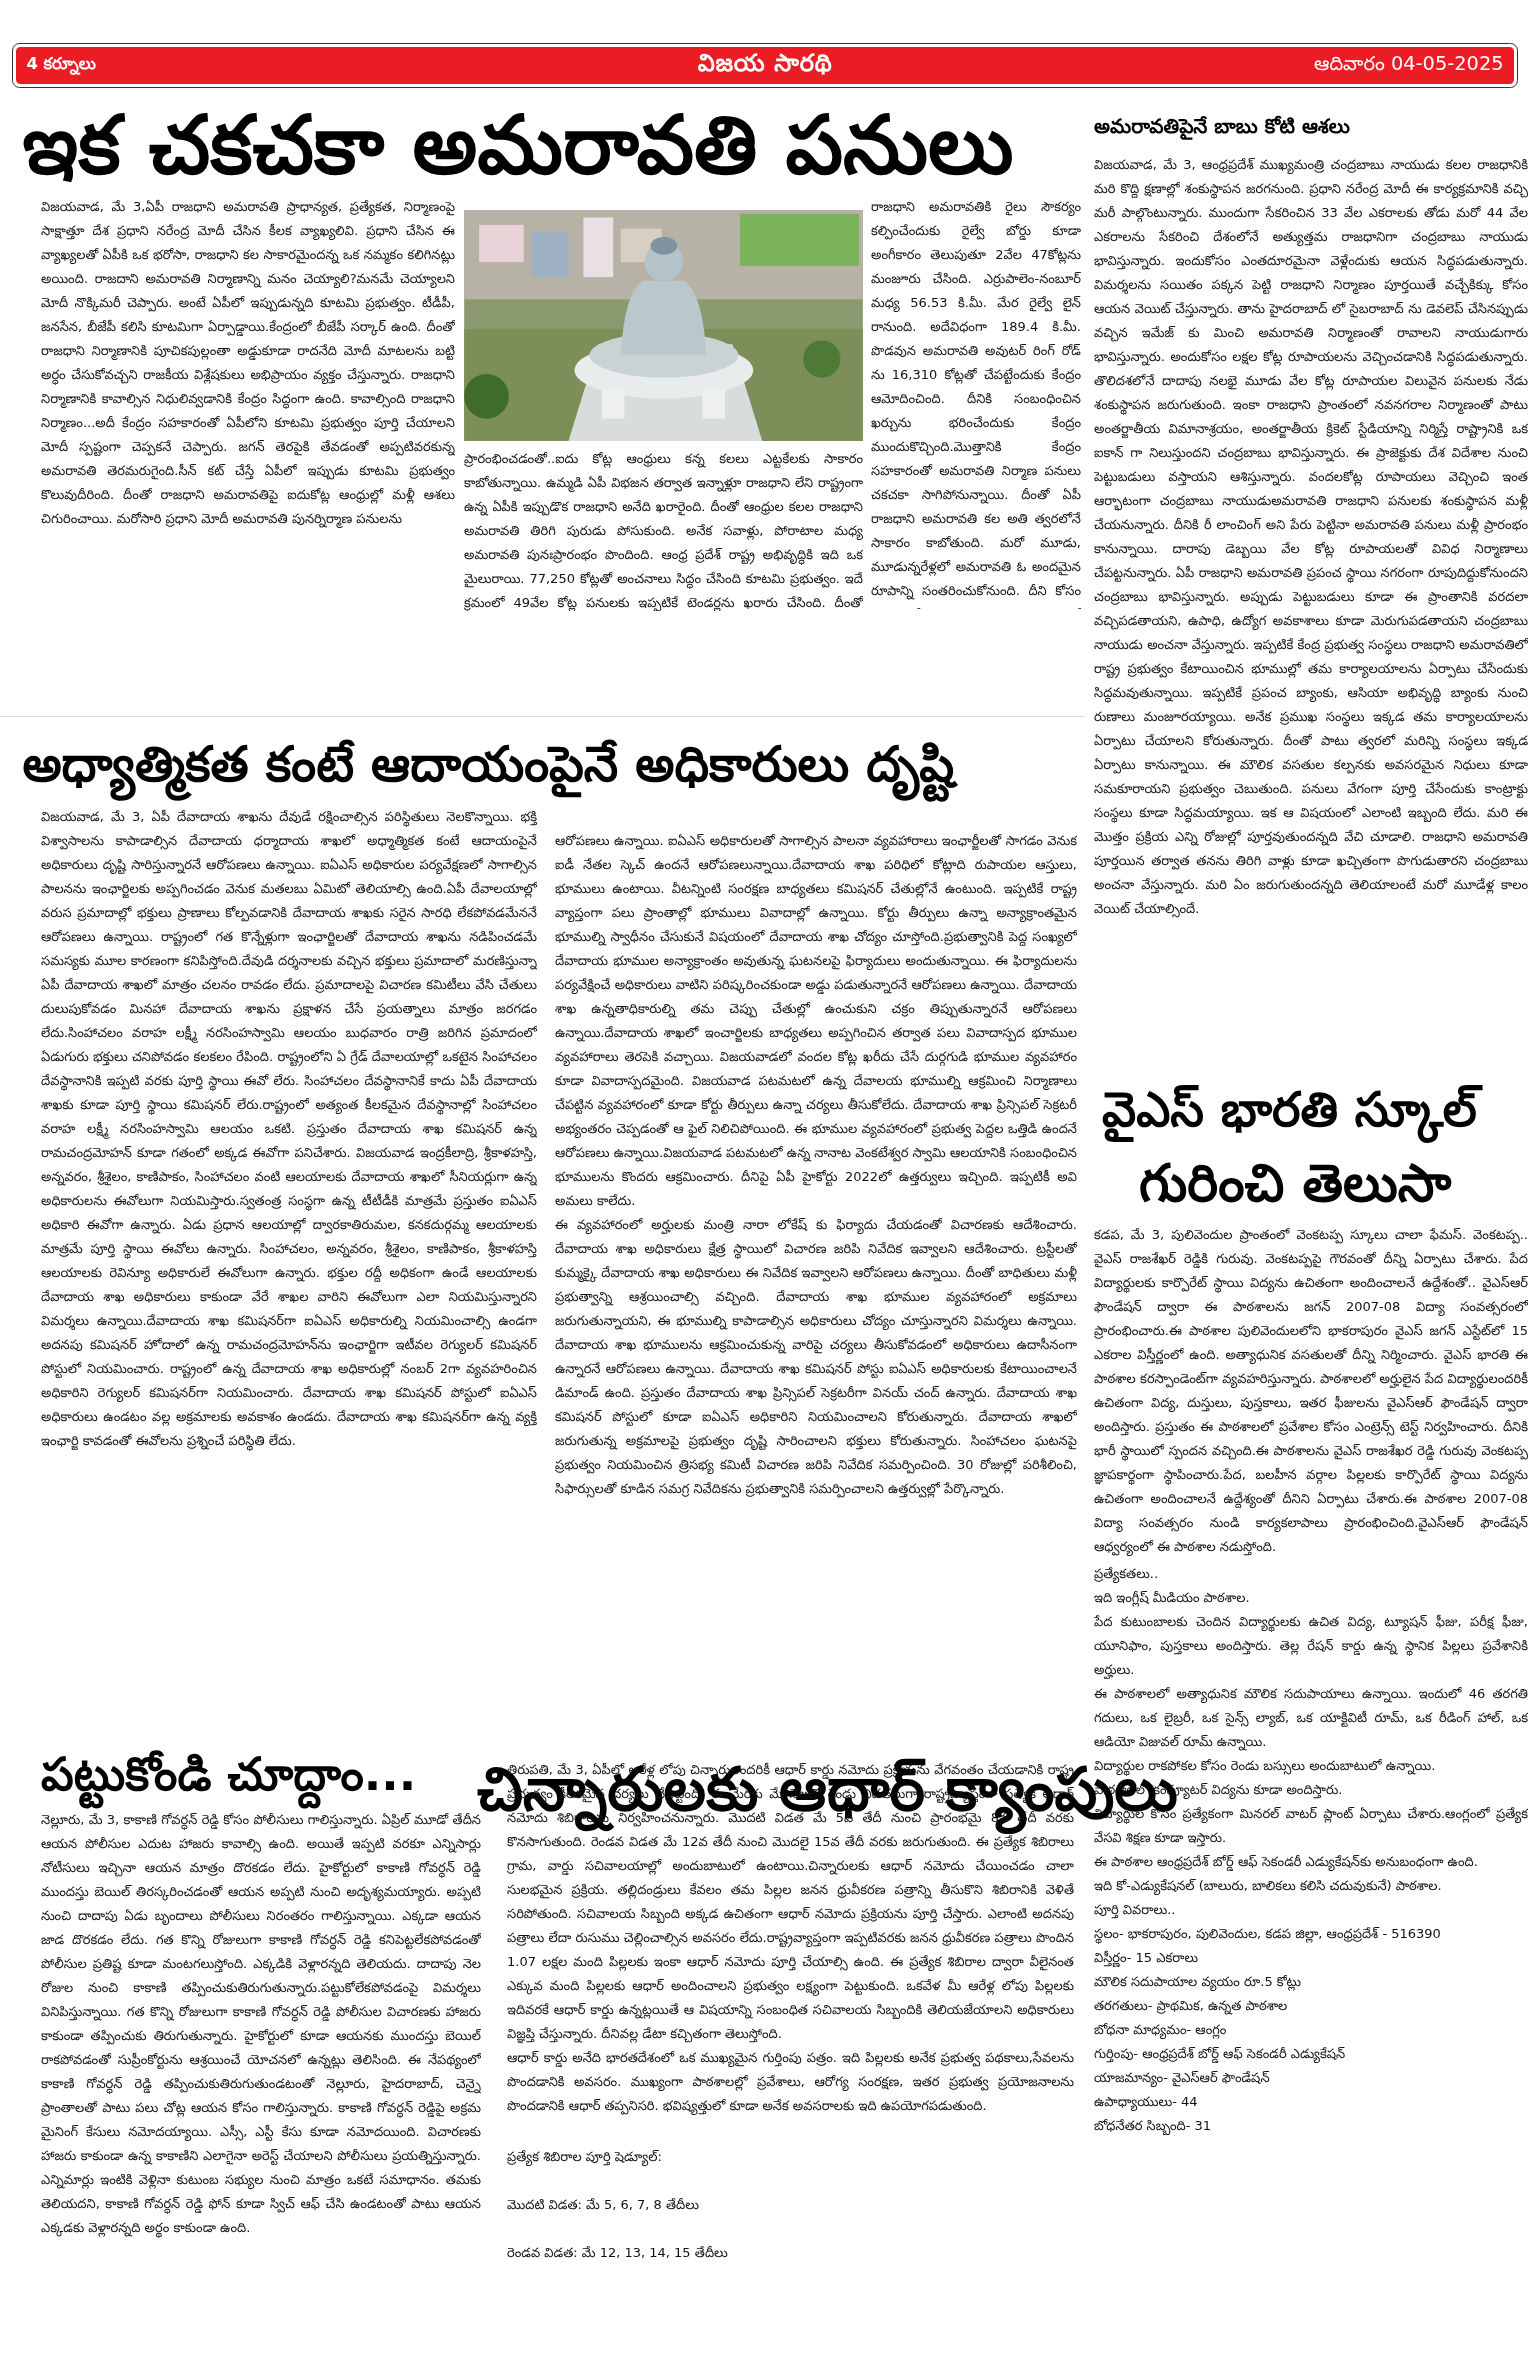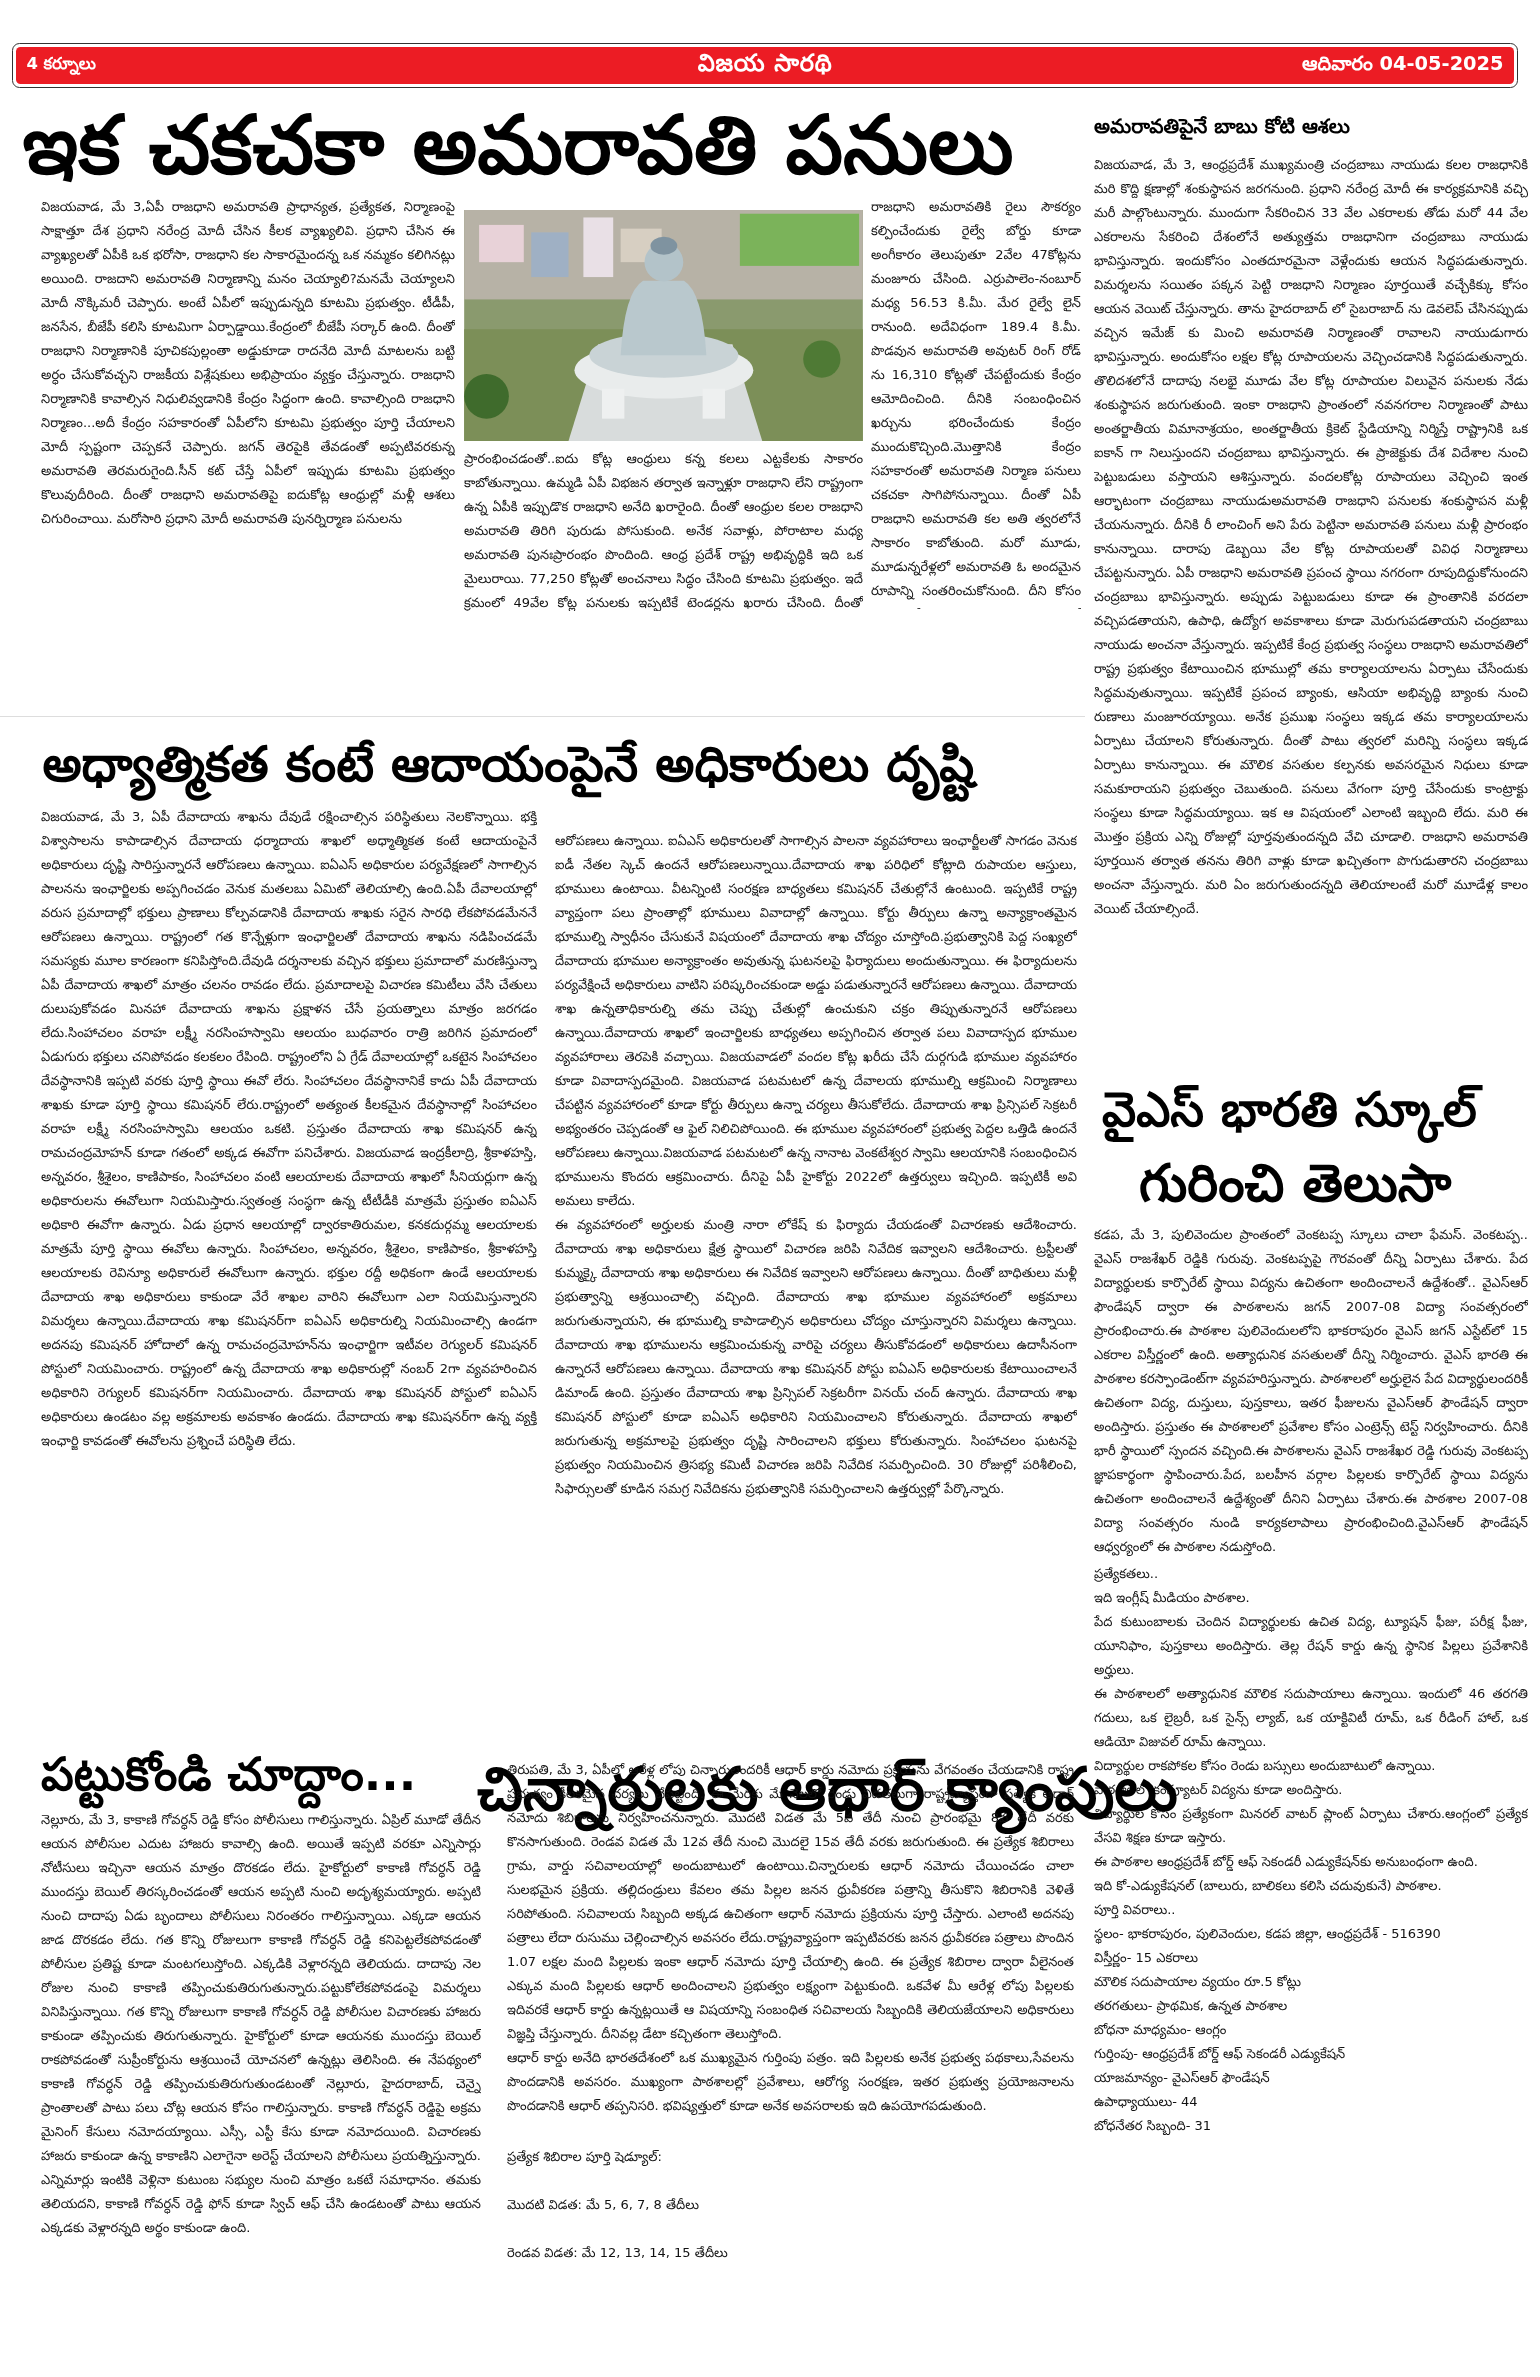--- a/index.html
+++ b/index.html
@@ -1,21 +1,21 @@
 <!DOCTYPE html>
 <html style="font-size:12px"><head>
 <meta charset="utf-8">
 <style>
   html,body{margin:0;padding:0;background:#fff;}
   body{width:1541px;height:2377px;position:relative;overflow:hidden;font-family:"DejaVu Sans",sans-serif;color:#111;}
   .masthead{position:absolute;left:12px;top:43px;width:1506px;height:45px;border:1.5px solid #333;border-radius:7.5px;box-sizing:border-box;padding:3px;}
   .masthead-bar{height:100%;background:#ec1c24;border-radius:4.5px;display:flex;align-items:center;justify-content:space-between;padding:0 10.4px;color:#fff;position:relative;gap:45px;}
   .mh-left{font-size:16.4px;font-weight:bold;}
   .mh-center{position:absolute;left:50%;transform:translateX(-50%);font-size:24px;font-weight:bold;letter-spacing:0.7px;}
-  .mh-right{font-size:19.4px;font-weight:bold;margin-left:8px;}
+  .mh-right{font-size:19.4px;font-weight:normal;margin-left:8px;}
   .headline{position:absolute;font-weight:bold;color:#000;white-space:nowrap;font-family:"DejaVu Sans",sans-serif;}
   .col{position:absolute;font-size:13px;line-height:24px;text-align:justify;overflow:hidden;}
   .col p{margin:0 0 3px 0;}
   .photo{position:absolute;left:464px;top:210px;width:399px;height:231px;overflow:hidden;}
   .rule{position:absolute;background:#222;}
   .list-line{display:block;}
 </style>
 </head>
 <body>
 
@@ -64,21 +64,21 @@
   <p>రాజధాని అమరావతికి రైలు సౌకర్యం కల్పించేందుకు రైల్వే బోర్డు కూడా అంగీకారం తెలుపుతూ 2వేల 47కోట్లను మంజూరు చేసింది. ఎర్రుపాలెం-నంబూర్ మధ్య 56.53 కి.మీ. మేర రైల్వే లైన్ రానుంది. అదేవిధంగా 189.4 కి.మీ. పొడవున అమరావతి అవుటర్ రింగ్ రోడ్ ను 16,310 కోట్లతో చేపట్టేందుకు కేంద్రం ఆమోదించింది. దీనికి సంబంధించిన ఖర్చును భరించేందుకు కేంద్రం ముందుకొచ్చింది.మొత్తానికి కేంద్రం సహకారంతో అమరావతి నిర్మాణ పనులు చకచకా సాగిపోనున్నాయి. దీంతో ఏపీ రాజధాని అమరావతి కల అతి త్వరలోనే సాకారం కాబోతుంది. మరో మూడు, మూడున్నరేళ్లలో అమరావతి ఓ అందమైన రూపాన్ని సంతరించుకోనుంది. దీని కోసం ఐదు కోట్ల ఆంధ్రులు వెయ్యి కళ్లతో ఎదురుచూస్తున్నారు.</p>
 </div>
 
 <div class="headline" style="left:1094px;top:104px;font-size:20px;line-height:45px;">అమరావతిపైనే బాబు కోటి ఆశలు</div>
 <div class="col" style="left:1094px;top:153px;width:434px;height:891px;">
   <p>విజయవాడ, మే 3, ఆంధ్రప్రదేశ్ ముఖ్యమంత్రి చంద్రబాబు నాయుడు కలల రాజధానికి మరి కొద్ది క్షణాల్లో శంకుస్థాపన జరగనుంది. ప్రధాని నరేంద్ర మోదీ ఈ కార్యక్రమానికి వచ్చి మరీ పాల్గొంటున్నారు. ముందుగా సేకరించిన 33 వేల ఎకరాలకు తోడు మరో 44 వేల ఎకరాలను సేకరించి దేశంలోనే అత్యుత్తమ రాజధానిగా చంద్రబాబు నాయుడు భావిస్తున్నారు. ఇందుకోసం ఎంతదూరమైనా వెళ్లేందుకు ఆయన సిద్ధపడుతున్నారు. విమర్శలను సయితం పక్కన పెట్టి రాజధాని నిర్మాణం పూర్తయితే వచ్చేకిక్కు కోసం ఆయన వెయిట్ చేస్తున్నారు. తాను హైదరాబాద్ లో సైబరాబాద్ ను డెవలెప్ చేసినప్పుడు వచ్చిన ఇమేజ్ కు మించి అమరావతి నిర్మాణంతో రావాలని నాయుడుగారు భావిస్తున్నారు. అందుకోసం లక్షల కోట్ల రూపాయలను వెచ్చించడానికి సిద్ధపడుతున్నారు. తొలిదశలోనే దాదాపు నలభై మూడు వేల కోట్ల రూపాయల విలువైన పనులకు నేడు శంకుస్థాపన జరుగుతుంది. ఇంకా రాజధాని ప్రాంతంలో నవనగరాల నిర్మాణంతో పాటు అంతర్జాతీయ విమానాశ్రయం, అంతర్జాతీయ క్రికెట్ స్టేడియాన్ని నిర్మిస్తే రాష్ట్రానికి ఒక ఐకాన్ గా నిలుస్తుందని చంద్రబాబు భావిస్తున్నారు. ఈ ప్రాజెక్టుకు దేశ విదేశాల నుంచి పెట్టుబడులు వస్తాయని ఆశిస్తున్నారు. వందలకోట్ల రూపాయలు వెచ్చించి ఇంత ఆర్భాటంగా చంద్రబాబు నాయుడుఅమరావతి రాజధాని పనులకు శంకుస్థాపన మళ్లీ చేయనున్నారు. దీనికి రీ లాంచింగ్ అని పేరు పెట్టినా అమరావతి పనులు మళ్లీ ప్రారంభం కానున్నాయి. దారాపు డెబ్బయి వేల కోట్ల రూపాయలతో వివిధ నిర్మాణాలు చేపట్టనున్నారు. ఏపీ రాజధాని అమరావతి ప్రపంచ స్థాయి నగరంగా రూపుదిద్దుకోనుందని చంద్రబాబు భావిస్తున్నారు. అప్పుడు పెట్టుబడులు కూడా ఈ ప్రాంతానికి వరదలా వచ్చిపడతాయని, ఉపాధి, ఉద్యోగ అవకాశాలు కూడా మెరుగుపడతాయని చంద్రబాబు నాయుడు అంచనా వేస్తున్నారు. ఇప్పటికే కేంద్ర ప్రభుత్వ సంస్థలు రాజధాని అమరావతిలో రాష్ట్ర ప్రభుత్వం కేటాయించిన భూముల్లో తమ కార్యాలయాలను ఏర్పాటు చేసేందుకు సిద్ధమవుతున్నాయి. ఇప్పటికే ప్రపంచ బ్యాంకు, ఆసియా అభివృద్ధి బ్యాంకు నుంచి రుణాలు మంజూరయ్యాయి. అనేక ప్రముఖ సంస్థలు ఇక్కడ తమ కార్యాలయాలను ఏర్పాటు చేయాలని కోరుతున్నారు. దీంతో పాటు త్వరలో మరిన్ని సంస్థలు ఇక్కడ ఏర్పాటు కానున్నాయి. ఈ మౌలిక వసతుల కల్పనకు అవసరమైన నిధులు కూడా సమకూరాయని ప్రభుత్వం చెబుతుంది. పనులు వేగంగా పూర్తి చేసేందుకు కాంట్రాక్టు సంస్థలు కూడా సిద్ధమయ్యాయి. ఇక ఆ విషయంలో ఎలాంటి ఇబ్బంది లేదు. మరి ఈ మొత్తం ప్రక్రియ ఎన్ని రోజుల్లో పూర్తవుతుందన్నది వేచి చూడాలి. రాజధాని అమరావతి పూర్తయిన తర్వాత తనను తిరిగి వాళ్లు కూడా ఖచ్చితంగా పొగుడుతారని చంద్రబాబు అంచనా వేస్తున్నారు. మరి ఏం జరుగుతుందన్నది తెలియాలంటే మరో మూడేళ్ల కాలం వెయిట్ చేయాల్సిందే.</p>
 </div>
 
 <div class="rule" style="left:0;top:716px;width:1085px;height:0.7px;background:#ddd;"></div>
 
-<div class="headline" style="left:22.4px;top:731px;font-size:49px;line-height:67px;margin-left:20px;">అధ్యాత్మికత కంటే ఆదాయంపైనే అధికారులు దృష్టి</div>
+<div class="headline" style="left:22.4px;top:731px;font-size:49px;line-height:67px;">అధ్యాత్మికత కంటే ఆదాయంపైనే అధికారులు దృష్టి</div>
 <div class="col" style="left:41px;top:805px;width:496px;height:910px;">
   <p>విజయవాడ, మే 3, ఏపీ దేవాదాయ శాఖను దేవుడే రక్షించాల్సిన పరిస్థితులు నెలకొన్నాయి. భక్తి విశ్వాసాలను కాపాడాల్సిన దేవాదాయ ధర్మాదాయ శాఖలో అధ్మాత్మికత కంటే ఆదాయంపైనే అధికారులు దృష్టి సారిస్తున్నారనే ఆరోపణలు ఉన్నాయి. ఐఏఎస్ అధికారుల పర్యవేక్షణలో సాగాల్సిన పాలనను ఇంఛార్జిలకు అప్పగించడం వెనుక మతలబు ఏమిటో తెలియాల్సి ఉంది.ఏపీ దేవాలయాల్లో వరుస ప్రమాదాల్లో భక్తులు ప్రాణాలు కోల్పవడానికి దేవాదాయ శాఖకు సరైన సారధి లేకపోవడమేననే ఆరోపణలు ఉన్నాయి. రాష్ట్రంలో గత కొన్నేళ్లుగా ఇంఛార్జిలతో దేవాదాయ శాఖను నడిపించడమే సమస్యకు మూల కారణంగా కనిపిస్తోంది.దేవుడి దర్శనాలకు వచ్చిన భక్తులు ప్రమాదాలో మరణిస్తున్నా ఏపీ దేవాదాయ శాఖలో మాత్రం చలనం రావడం లేదు. ప్రమాదాలపై విచారణ కమిటీలు వేసి చేతులు దులుపుకోవడం మినహా దేవాదాయ శాఖను ప్రక్షాళన చేసే ప్రయత్నాలు మాత్రం జరగడం లేదు.సింహాచలం వరాహ లక్ష్మీ నరసింహస్వామి ఆలయం బుధవారం రాత్రి జరిగిన ప్రమాదంలో ఏడుగురు భక్తులు చనిపోవడం కలకలం రేపింది. రాష్ట్రంలోని ఏ గ్రేడ్ దేవాలయాల్లో ఒకటైన సింహాచలం దేవస్థానానికి ఇప్పటి వరకు పూర్తి స్థాయి ఈవో లేరు. సింహాచలం దేవస్థానానికే కాదు ఏపీ దేవాదాయ శాఖకు కూడా పూర్తి స్థాయి కమిషనర్ లేరు.రాష్ట్రంలో అత్యంత కీలకమైన దేవస్థానాల్లో సింహాచలం వరాహ లక్ష్మీ నరసింహస్వామి ఆలయం ఒకటి. ప్రస్తుతం దేవాదాయ శాఖ కమిషనర్ ఉన్న రామచంద్రమోహన్ కూడా గతంలో అక్కడ ఈవోగా పనిచేశారు. విజయవాడ ఇంద్రకీలాద్రి, శ్రీకాళహస్తి, అన్నవరం, శ్రీశైలం, కాణిపాకం, సింహాచలం వంటి ఆలయాలకు దేవాదాయ శాఖలో సీనియర్లుగా ఉన్న అధికారులను ఈవోలుగా నియమిస్తారు.స్వతంత్ర సంస్థగా ఉన్న టీటీడీకి మాత్రమే ప్రస్తుతం ఐఏఎస్ అధికారి ఈవోగా ఉన్నారు. ఏడు ప్రధాన ఆలయాల్లో ద్వారకాతిరుమల, కనకదుర్గమ్మ ఆలయాలకు మాత్రమే పూర్తి స్థాయి ఈవోలు ఉన్నారు. సింహాచలం, అన్నవరం, శ్రీశైలం, కాణిపాకం, శ్రీకాళహస్తి ఆలయాలకు రెవిన్యూ అధికారులే ఈవోలుగా ఉన్నారు. భక్తుల రద్దీ అధికంగా ఉండే ఆలయాలకు దేవాదాయ శాఖ అధికారులు కాకుండా వేరే శాఖల వారిని ఈవోలుగా ఎలా నియమిస్తున్నారని విమర్శలు ఉన్నాయి.దేవాదాయ శాఖ కమిషనర్‌గా ఐఏఎస్ అధికారుల్ని నియమించాల్సి ఉండగా అదనపు కమిషనర్ హోదాలో ఉన్న రామచంద్రమోహన్‌ను ఇంఛార్జిగా ఇటీవల రెగ్యులర్ కమిషనర్ పోస్టులో నియమించారు. రాష్ట్రంలో ఉన్న దేవాదాయ శాఖ అధికారుల్లో నంబర్ 2గా వ్యవహరించిన అధికారిని రెగ్యులర్ కమిషనర్‌గా నియమించారు. దేవాదాయ శాఖ కమిషనర్ పోస్టులో ఐఏఎస్ అధికారులు ఉండటం వల్ల అక్రమాలకు అవకాశం ఉండదు. దేవాదాయ శాఖ కమిషనర్‌గా ఉన్న వ్యక్తి ఇంఛార్జి కావడంతో ఈవోలను ప్రశ్నించే పరిస్థితి లేదు.</p>
 </div>
 <div class="col" style="left:555px;top:805px;width:522px;height:910px;white-space:pre-line;">
   <p>ఆరోపణలు ఉన్నాయి. ఐఏఎస్ అధికారులతో సాగాల్సిన పాలనా వ్యవహారాలు ఇంఛార్జీలతో సాగడం వెనుక ఐడీ నేతల స్కెచ్ ఉందనే ఆరోపణలున్నాయి.దేవాదాయ శాఖ పరిధిలో కోట్లాది రుపాయల ఆస్తులు, భూములు ఉంటాయి. వీటన్నింటి సంరక్షణ బాధ్యతలు కమిషనర్ చేతుల్లోనే ఉంటుంది. ఇప్పటికే రాష్ట్ర వ్యాప్తంగా పలు ప్రాంతాల్లో భూములు వివాదాల్లో ఉన్నాయి. కోర్టు తీర్పులు ఉన్నా అన్యాక్రాంతమైన భూముల్ని స్వాధీనం చేసుకునే విషయంలో దేవాదాయ శాఖ చోద్యం చూస్తోంది.ప్రభుత్వానికి పెద్ద సంఖ్యలో దేవాదాయ భూముల అన్యాక్రాంతం అవుతున్న ఘటనలపై ఫిర్యాదులు అందుతున్నాయి. ఈ ఫిర్యాదులను పర్యవేక్షించే అధికారులు వాటిని పరిష్కరించకుండా అడ్డు పడుతున్నారనే ఆరోపణలు ఉన్నాయి. దేవాదాయ శాఖ ఉన్నతాధికారుల్ని తమ చెప్పు చేతుల్లో ఉంచుకుని చక్రం తిప్పుతున్నారనే ఆరోపణలు ఉన్నాయి.దేవాదాయ శాఖలో ఇంచార్జిలకు బాధ్యతలు అప్పగించిన తర్వాత పలు వివాదాస్పద భూముల వ్యవహారాలు తెరపెకి వచ్చాయి. విజయవాడలో వందల కోట్ల ఖరీదు చేసే దుర్గగుడి భూముల వ్యవహారం కూడా వివాదాస్పదమైంది. విజయవాడ పటమటలో ఉన్న దేవాలయ భూముల్ని ఆక్రమించి నిర్మాణాలు చేపట్టిన వ్యవహారంలో కూడా కోర్టు తీర్పులు ఉన్నా చర్యలు తీసుకోలేదు. దేవాదాయ శాఖ ప్రిన్సిపల్ సెక్రటరీ అభ్యంతరం చెప్పడంతో ఆ ఫైల్ నిలిచిపోయింది. ఈ భూముల వ్యవహారంలో ప్రభుత్వ పెద్దల ఒత్తిడి ఉందనే ఆరోపణలు ఉన్నాయి.విజయవాడ పటమటలో ఉన్న నానాట వెంకటేశ్వర స్వామి ఆలయానికి సంబంధించిన భూములను కొందరు ఆక్రమించారు. దీనిపై ఏపీ హైకోర్టు 2022లో ఉత్తర్వులు ఇచ్చింది. ఇప్పటికీ అవి అమలు కాలేదు.
 ఈ వ్యవహారంలో అర్హులకు మంత్రి నారా లోకేష్ కు ఫిర్యాదు చేయడంతో విచారణకు ఆదేశించారు. దేవాదాయ శాఖ అధికారులు క్షేత్ర స్థాయిలో విచారణ జరిపి నివేదిక ఇవ్వాలని ఆదేశించారు. ట్రస్టీలతో కుమ్మక్కై దేవాదాయ శాఖ అధికారులు ఈ నివేదిక ఇవ్వాలని ఆరోపణలు ఉన్నాయి. దీంతో బాధితులు మళ్లీ ప్రభుత్వాన్ని ఆశ్రయించాల్సి వచ్చింది. దేవాదాయ శాఖ భూముల వ్యవహారంలో అక్రమాలు జరుగుతున్నాయని, ఈ భూముల్ని కాపాడాల్సిన అధికారులు చోద్యం చూస్తున్నారని విమర్శలు ఉన్నాయి. దేవాదాయ శాఖ భూములను ఆక్రమించుకున్న వారిపై చర్యలు తీసుకోవడంలో అధికారులు ఉదాసీనంగా ఉన్నారనే ఆరోపణలు ఉన్నాయి. దేవాదాయ శాఖ కమిషనర్ పోస్టు ఐఏఎస్ అధికారులకు కేటాయించాలనే డిమాండ్ ఉంది. ప్రస్తుతం దేవాదాయ శాఖ ప్రిన్సిపల్ సెక్రటరీగా వినయ్ చంద్ ఉన్నారు. దేవాదాయ శాఖ కమిషనర్ పోస్టులో కూడా ఐఏఎస్ అధికారిని నియమించాలని కోరుతున్నారు. దేవాదాయ శాఖలో జరుగుతున్న అక్రమాలపై ప్రభుత్వం దృష్టి సారించాలని భక్తులు కోరుతున్నారు. సింహాచలం ఘటనపై ప్రభుత్వం నియమించిన త్రిసభ్య కమిటీ విచారణ జరిపి నివేదిక సమర్పించింది. 30 రోజుల్లో పరిశీలించి, సిఫార్సులతో కూడిన సమగ్ర నివేదికను ప్రభుత్వానికి సమర్పించాలని ఉత్తర్వుల్లో పేర్కొన్నారు.</p>
 </div>
 
 <div class="headline" style="left:1102px;top:1074px;font-size:48px;line-height:71px;">వైఎస్ భారతి స్కూల్</div>
 <div class="headline" style="left:1139px;top:1148px;font-size:52px;line-height:71px;">గురించి తెలుసా</div>

